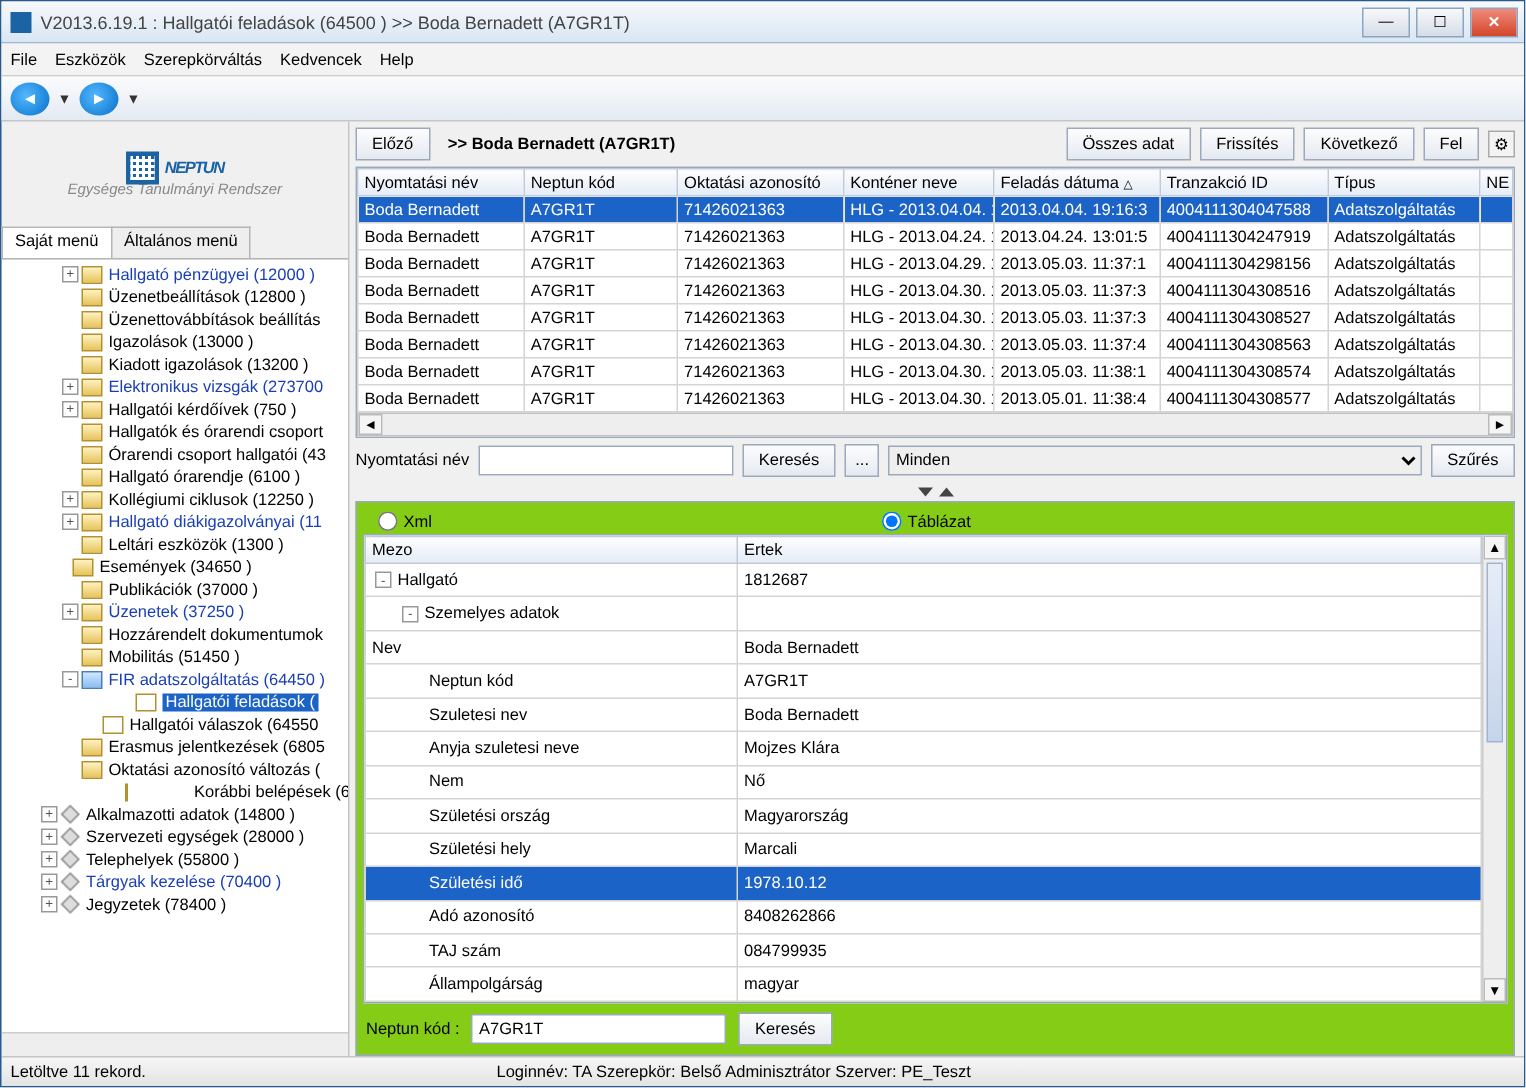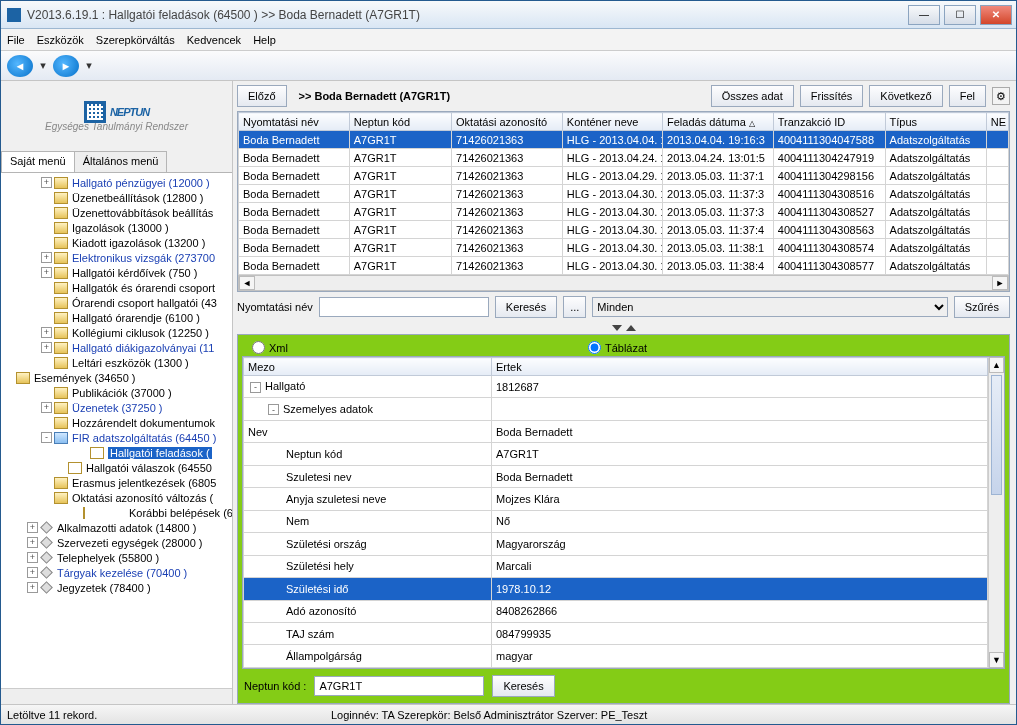--- a/index.html
+++ b/index.html
@@ -178,39 +178,44 @@
           <div class="tree-row" style="padding-left: 40px;">
             <span class="exp">+</span>
             <span class="ic folder"></span>
             <span class="lbl link">Hallgató diákigazolványai (11</span>
           </div>
           <div class="tree-row" style="padding-left: 40px; text-align: right;">
             <span class="exp none"></span>
             <span class="ic folder"></span>
             <span class="lbl">Leltári eszközök (1300  )</span>
           </div>
-          <div class="tree-row" style="">
+          <div class="tree-row" style=" margin-left: 32px;">
             <span class="exp none"></span>
             <span class="ic folder"></span>
             <span class="lbl">Események (34650  )</span>
           </div>
           <div class="tree-row" style="padding-left: 40px;">
             <span class="exp none"></span>
             <span class="ic folder"></span>
             <span class="lbl">Publikációk (37000  )</span>
           </div>
           <div class="tree-row" style="padding-left: 40px;">
             <span class="exp">+</span>
             <span class="ic folder"></span>
             <span class="lbl link">Üzenetek (37250  )</span>
           </div>
           <div class="tree-row" style="padding-left: 40px;">
             <span class="exp none"></span>
             <span class="ic folder"></span>
             <span class="lbl">Hozzárendelt dokumentumok</span>
+          </div>
+          <div class="tree-row" style="padding-left: 40px;">
+            <span class="exp none"></span>
+            <span class="ic folder"></span>
+            <span class="lbl">Mobilitás (51450  )</span>
           </div>
           <div class="tree-row" style="padding-left: 40px;">
             <span class="exp">-</span>
             <span class="ic folder-blue"></span>
             <span class="lbl link">FIR adatszolgáltatás (64450 )</span>
           </div>
           <div class="tree-row selected" style="padding-left: 76px;">
             <span class="exp none"></span>
             <span class="ic page-sel"></span>
             <span class="lbl">Hallgatói feladások (</span>
@@ -368,21 +373,21 @@
                 <td>2013.05.03. 11:38:1</td>
                 <td>4004111304308574</td>
                 <td>Adatszolgáltatás</td>
                 <td></td>
               </tr>
               <tr>
                 <td>Boda Bernadett</td>
                 <td>A7GR1T</td>
                 <td>71426021363</td>
                 <td>HLG - 2013.04.30. 1</td>
-                <td>2013.05.03. 11:38:4</td>
+                <td>2013.05.01. 11:38:4</td>
                 <td>4004111304308577</td>
                 <td>Adatszolgáltatás</td>
                 <td></td>
               </tr>
             </tbody>
           </table>
         <div class="grid-hscroll">
           <div class="ar">◄</div>
           <div class="ar">►</div>
         </div>

